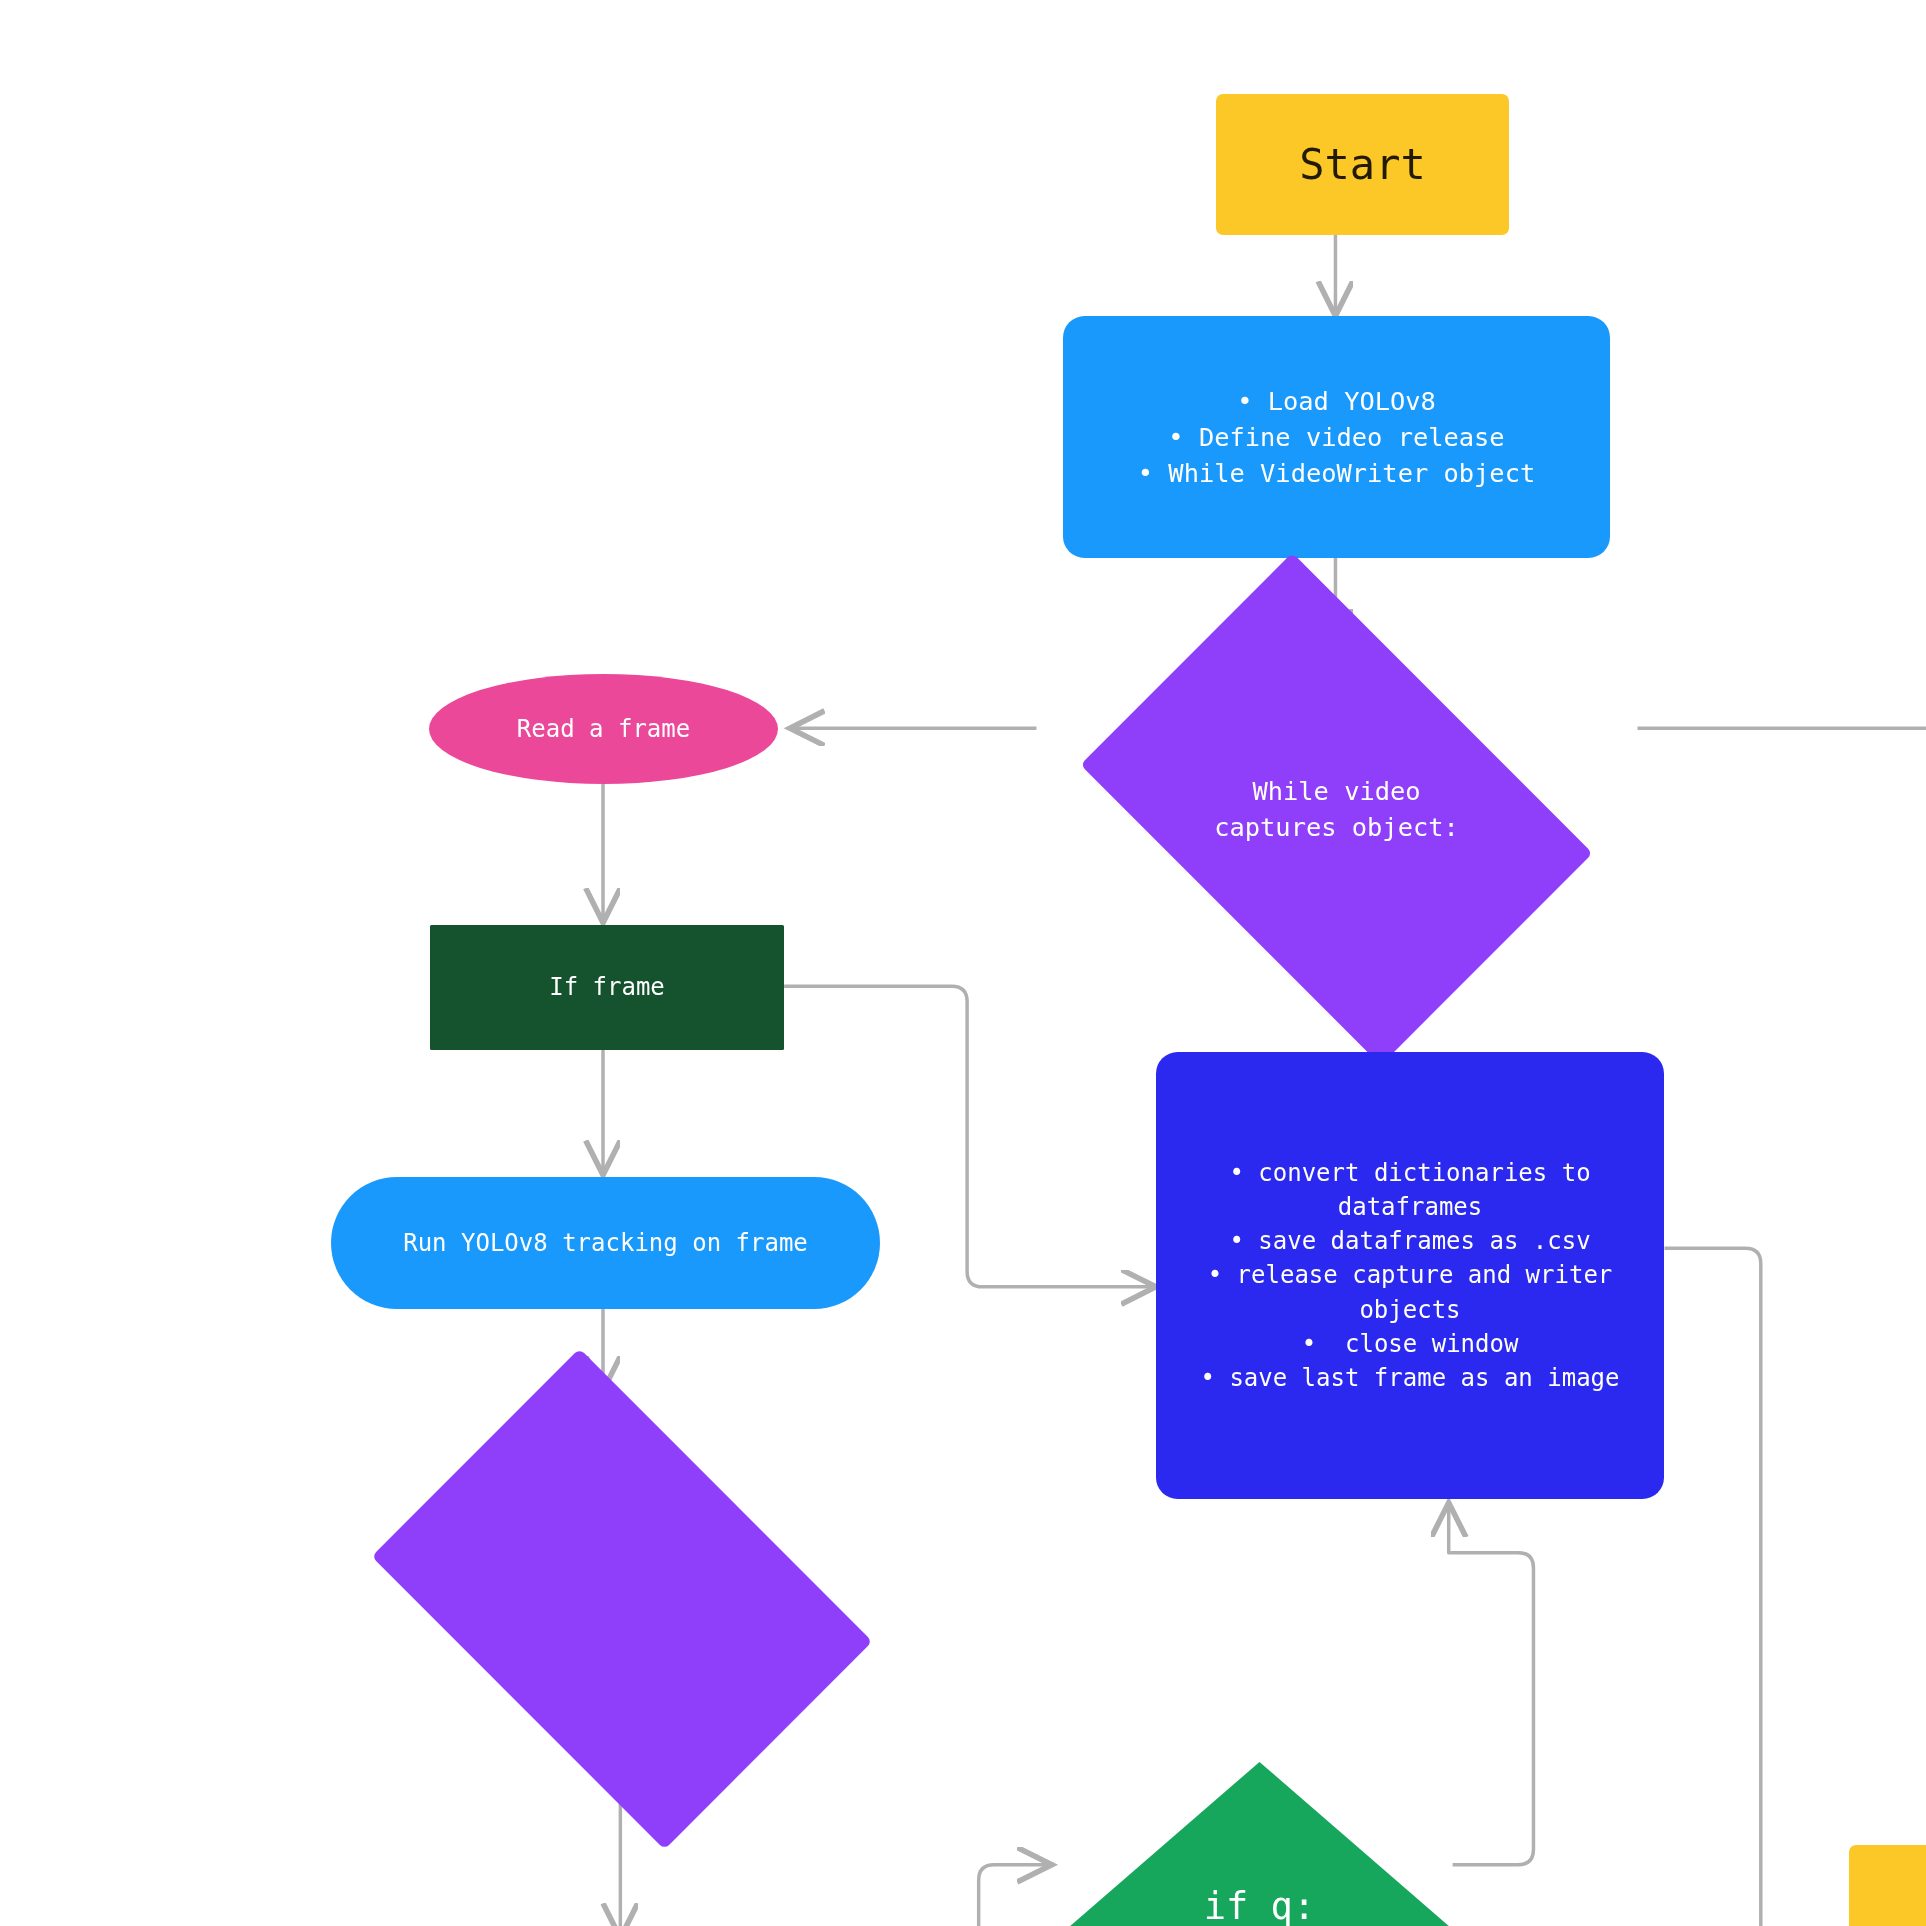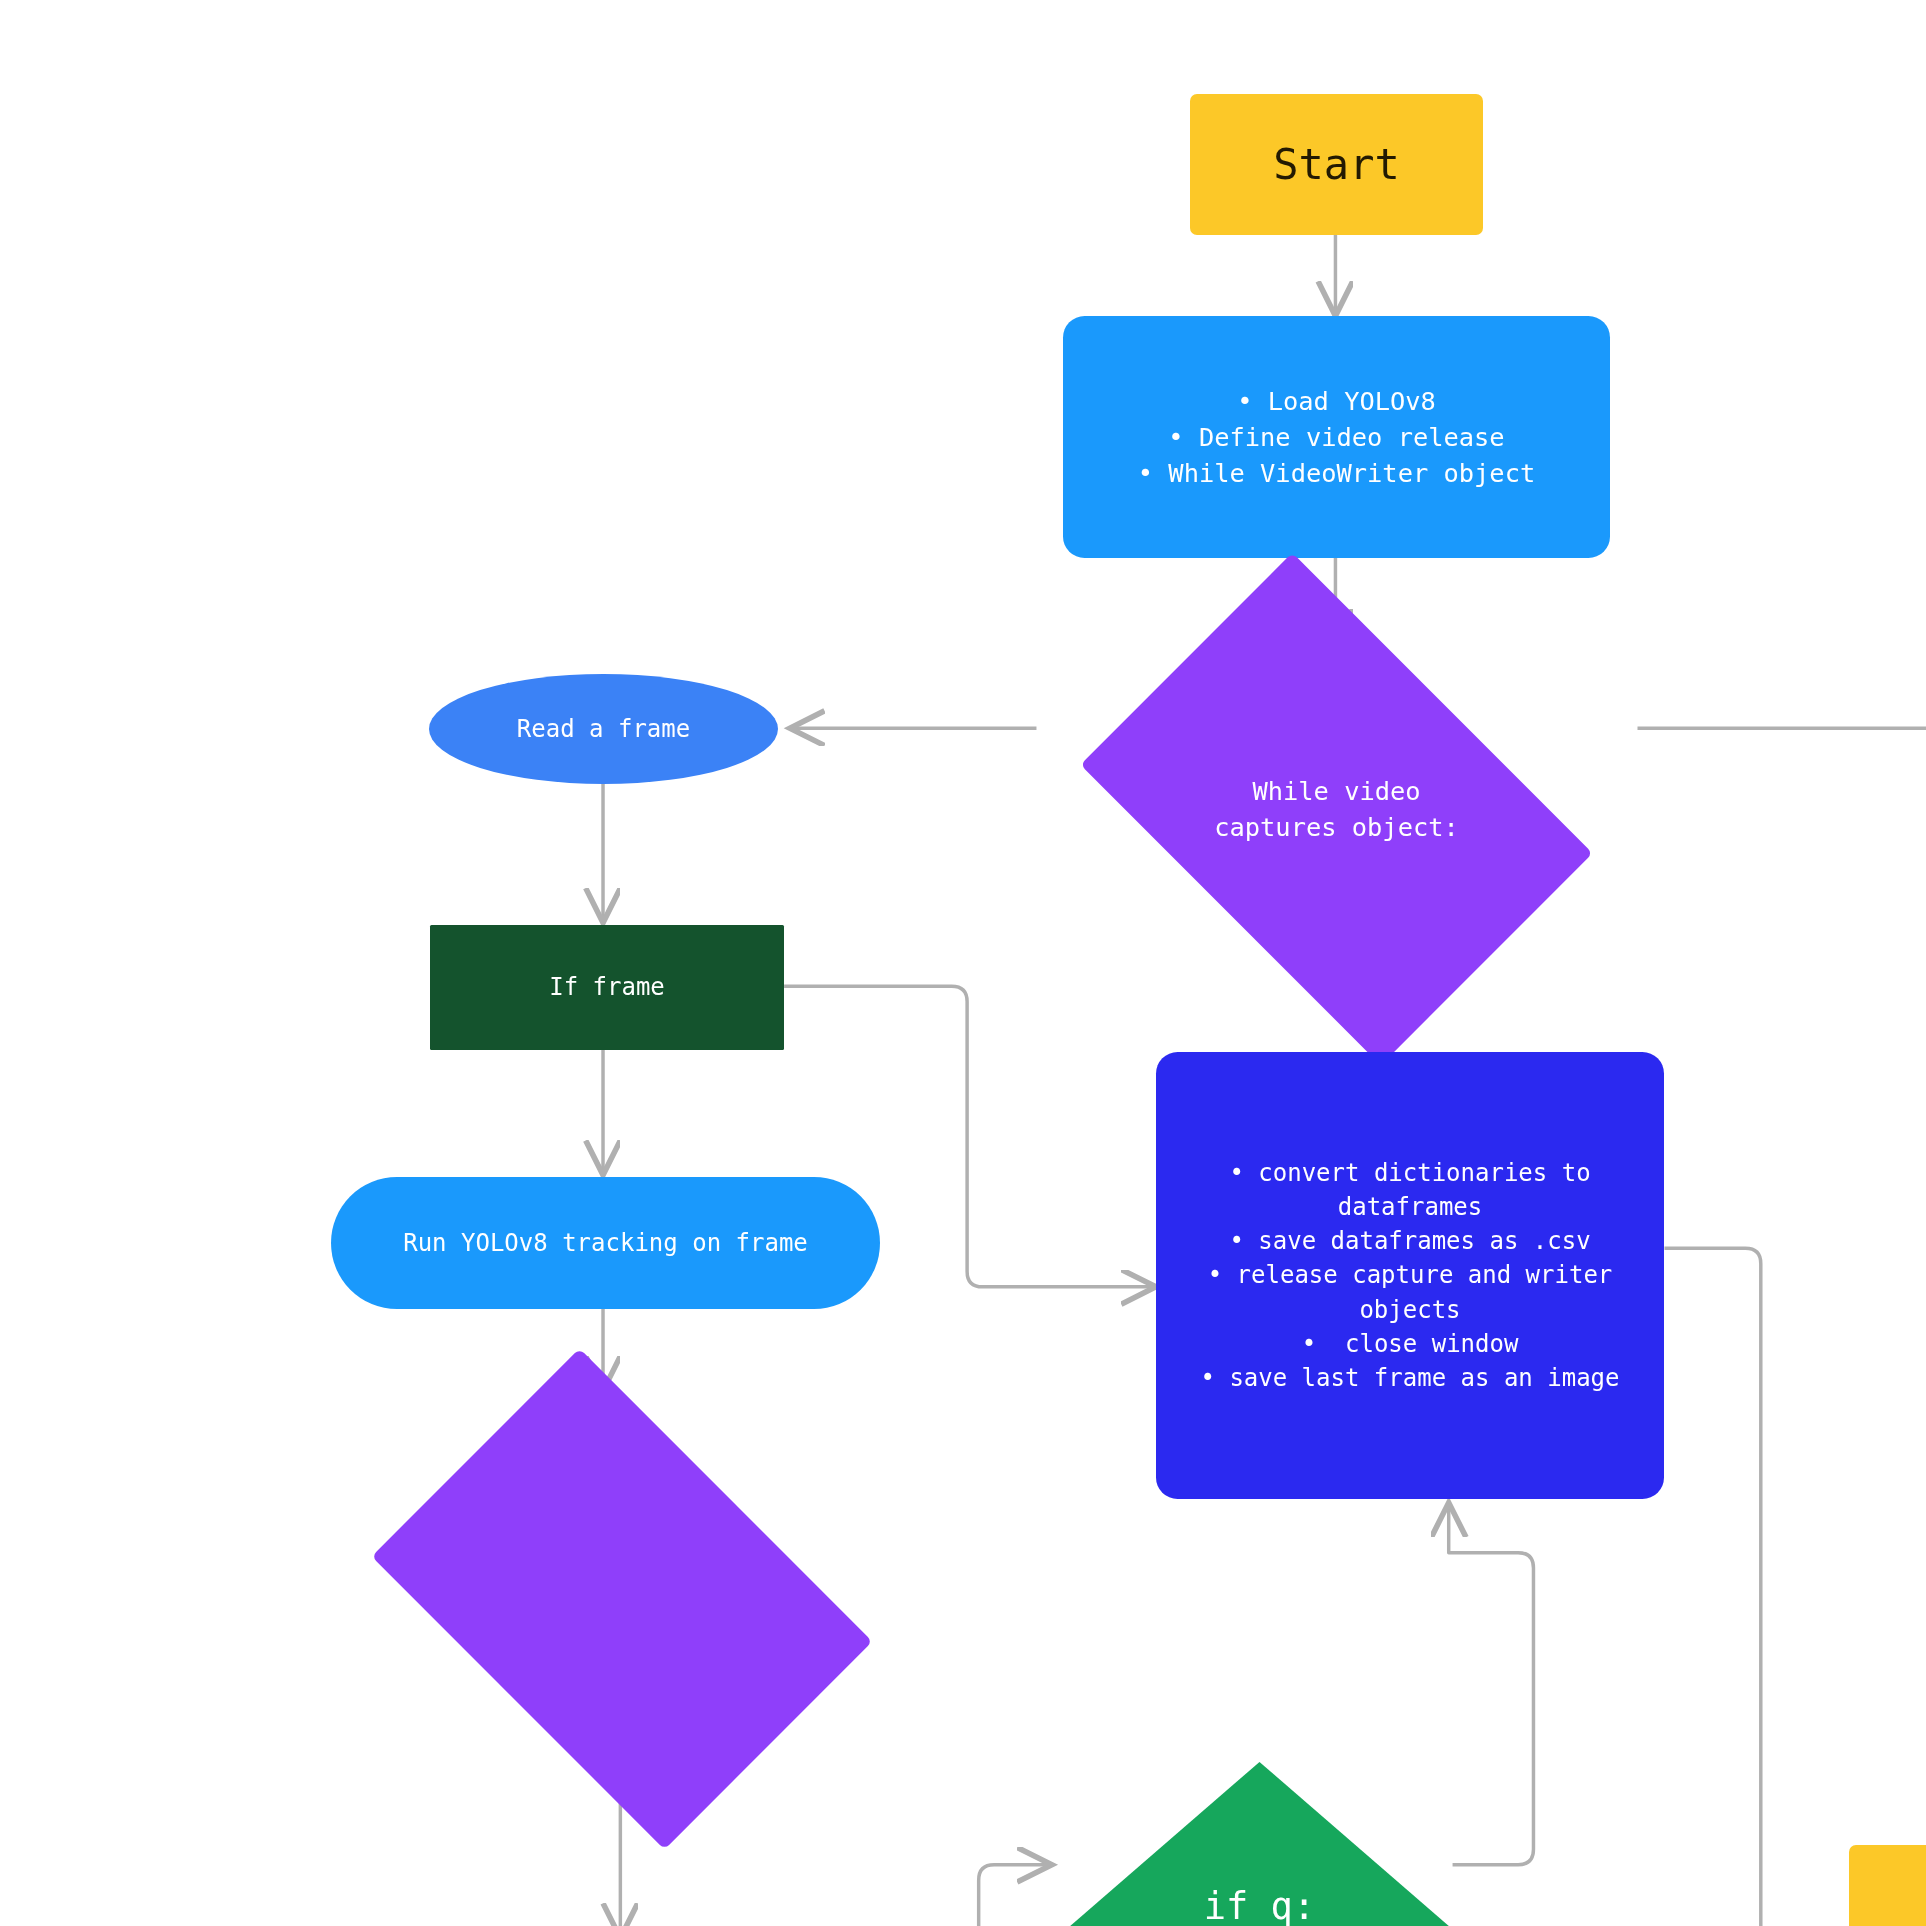--- a/index.html
+++ b/index.html
@@ -97,39 +97,39 @@
       <path d="M1610,6250 L1610,6430 Q1610,6470 1650,6470 L3920,6470 Q3960,6470 3960,6510 L3960,6730"></path>
 
       <path d="M1155,6950 L1330,6950 Q1350,6950 1350,6930 L1350,6925 Q1350,6905 1370,6905 L1790,6905"></path>
 
       <path d="M2700,6905 L3380,6905"></path>
 
       <path d="M4570,6905 L5070,6905 Q5110,6905 5110,6865 L5110,5380"></path>
     </g>
   </svg>
 
-  <div class="node rect" style="left:1190px;top:94px;width:293px;height:141px;background:#FCC828;font-size:42px;">
+  <div class="node rect" style="left:1216px;top:94px;width:293px;height:141px;background:#FCC828;font-size:42px;">
     <span class="lbl dark">Start</span>
   </div>
 
   <div class="node round" style="left:1063px;top:316px;width:547px;height:242px;background:#1A99FC;font-size:25.4px;">
     <span class="bullets">
       <span class="bl">Load YOLOv8</span>
       <span class="bl">Define video release</span>
       <span class="bl">While VideoWriter object</span>
     </span>
   </div>
 
   <div class="node diamondbx" style="left:1036px;top:597px;width:601px;height:424px;font-size:25.4px;">
     <span class="dshape" style="background:#8F3FFA;"></span>
     <span class="lbl">While video
 captures object:</span>
   </div>
 
-  <div class="node ellipse" style="left:429px;top:674px;width:349px;height:110px;background:#3b82f6;font-size:24px;">
+  <div class="node ellipse" style="left:429px;top:674px;width:349px;height:110px;background:#ec4899;font-size:24px;">
     <span class="lbl">Read a frame</span>
   </div>
 
   <div class="node" style="left:430px;top:925px;width:354px;height:125px;background:#14532d;font-size:24px;border-radius:1.5px;">
     <span class="lbl">If frame</span>
   </div>
 
   <div class="node stadium" style="left:331px;top:1177px;width:549px;height:132px;background:#1A99FC;font-size:24px;">
     <span class="lbl">Run YOLOv8 tracking on frame</span>
   </div>

